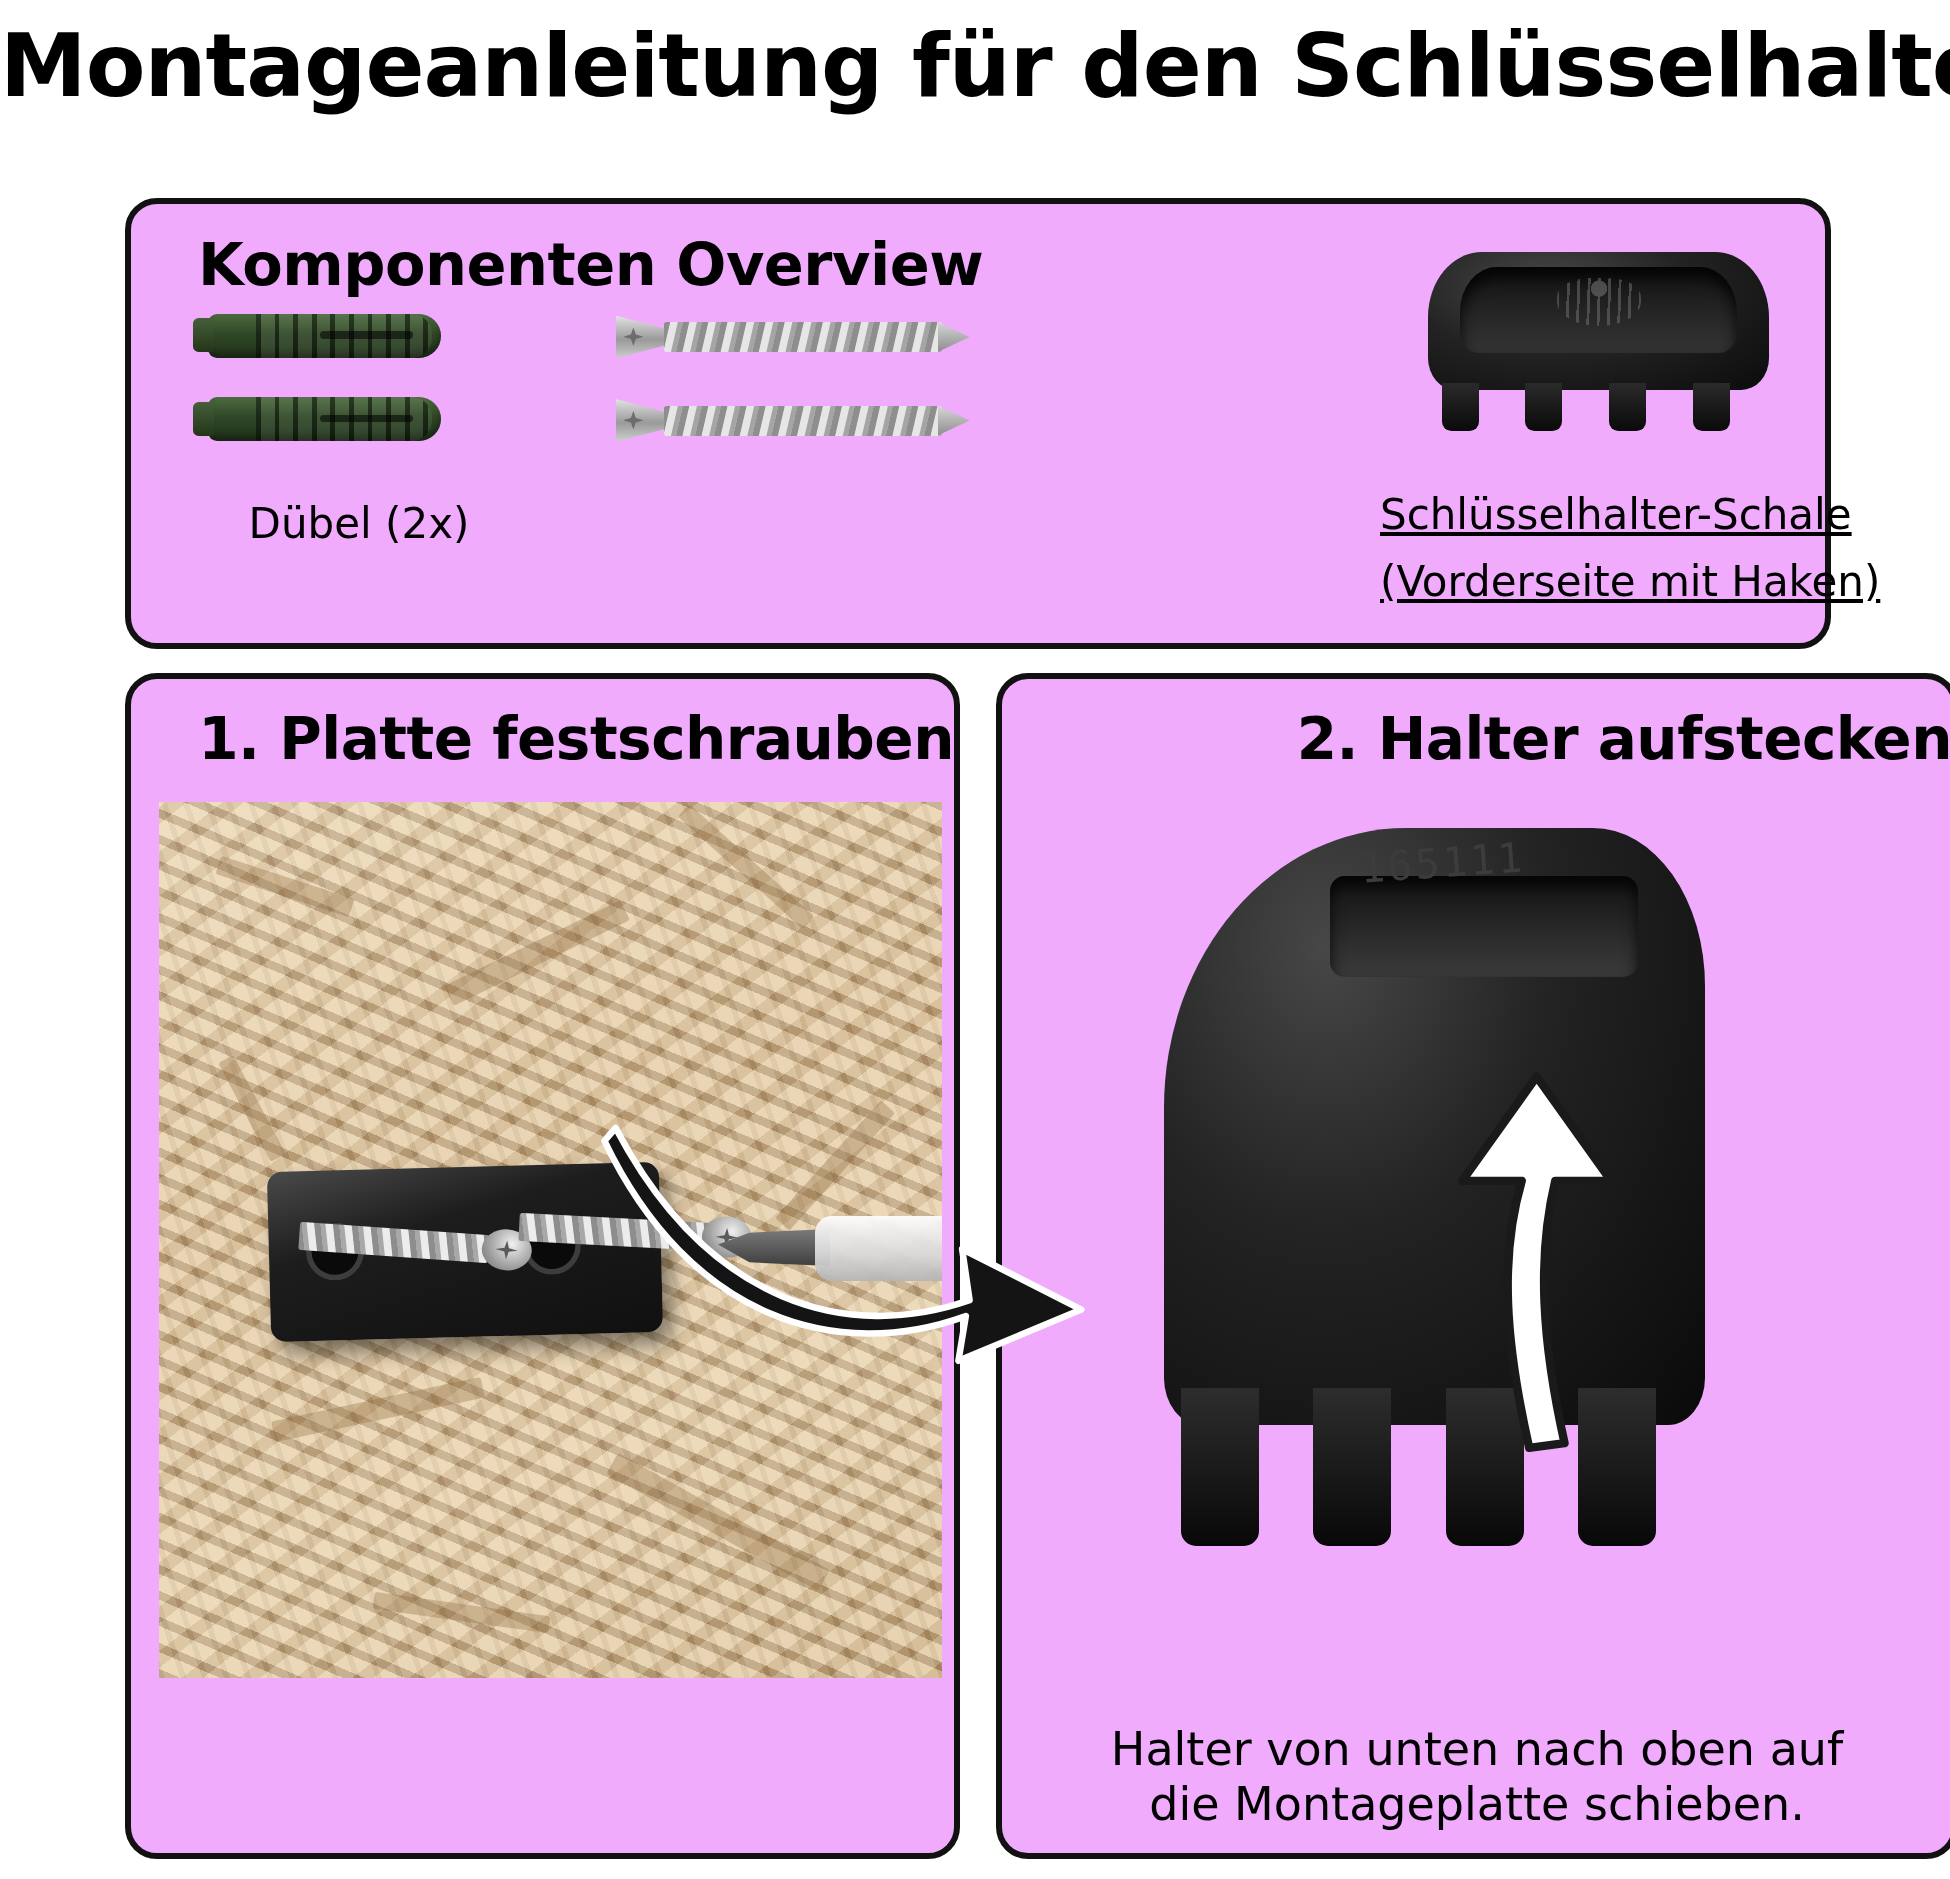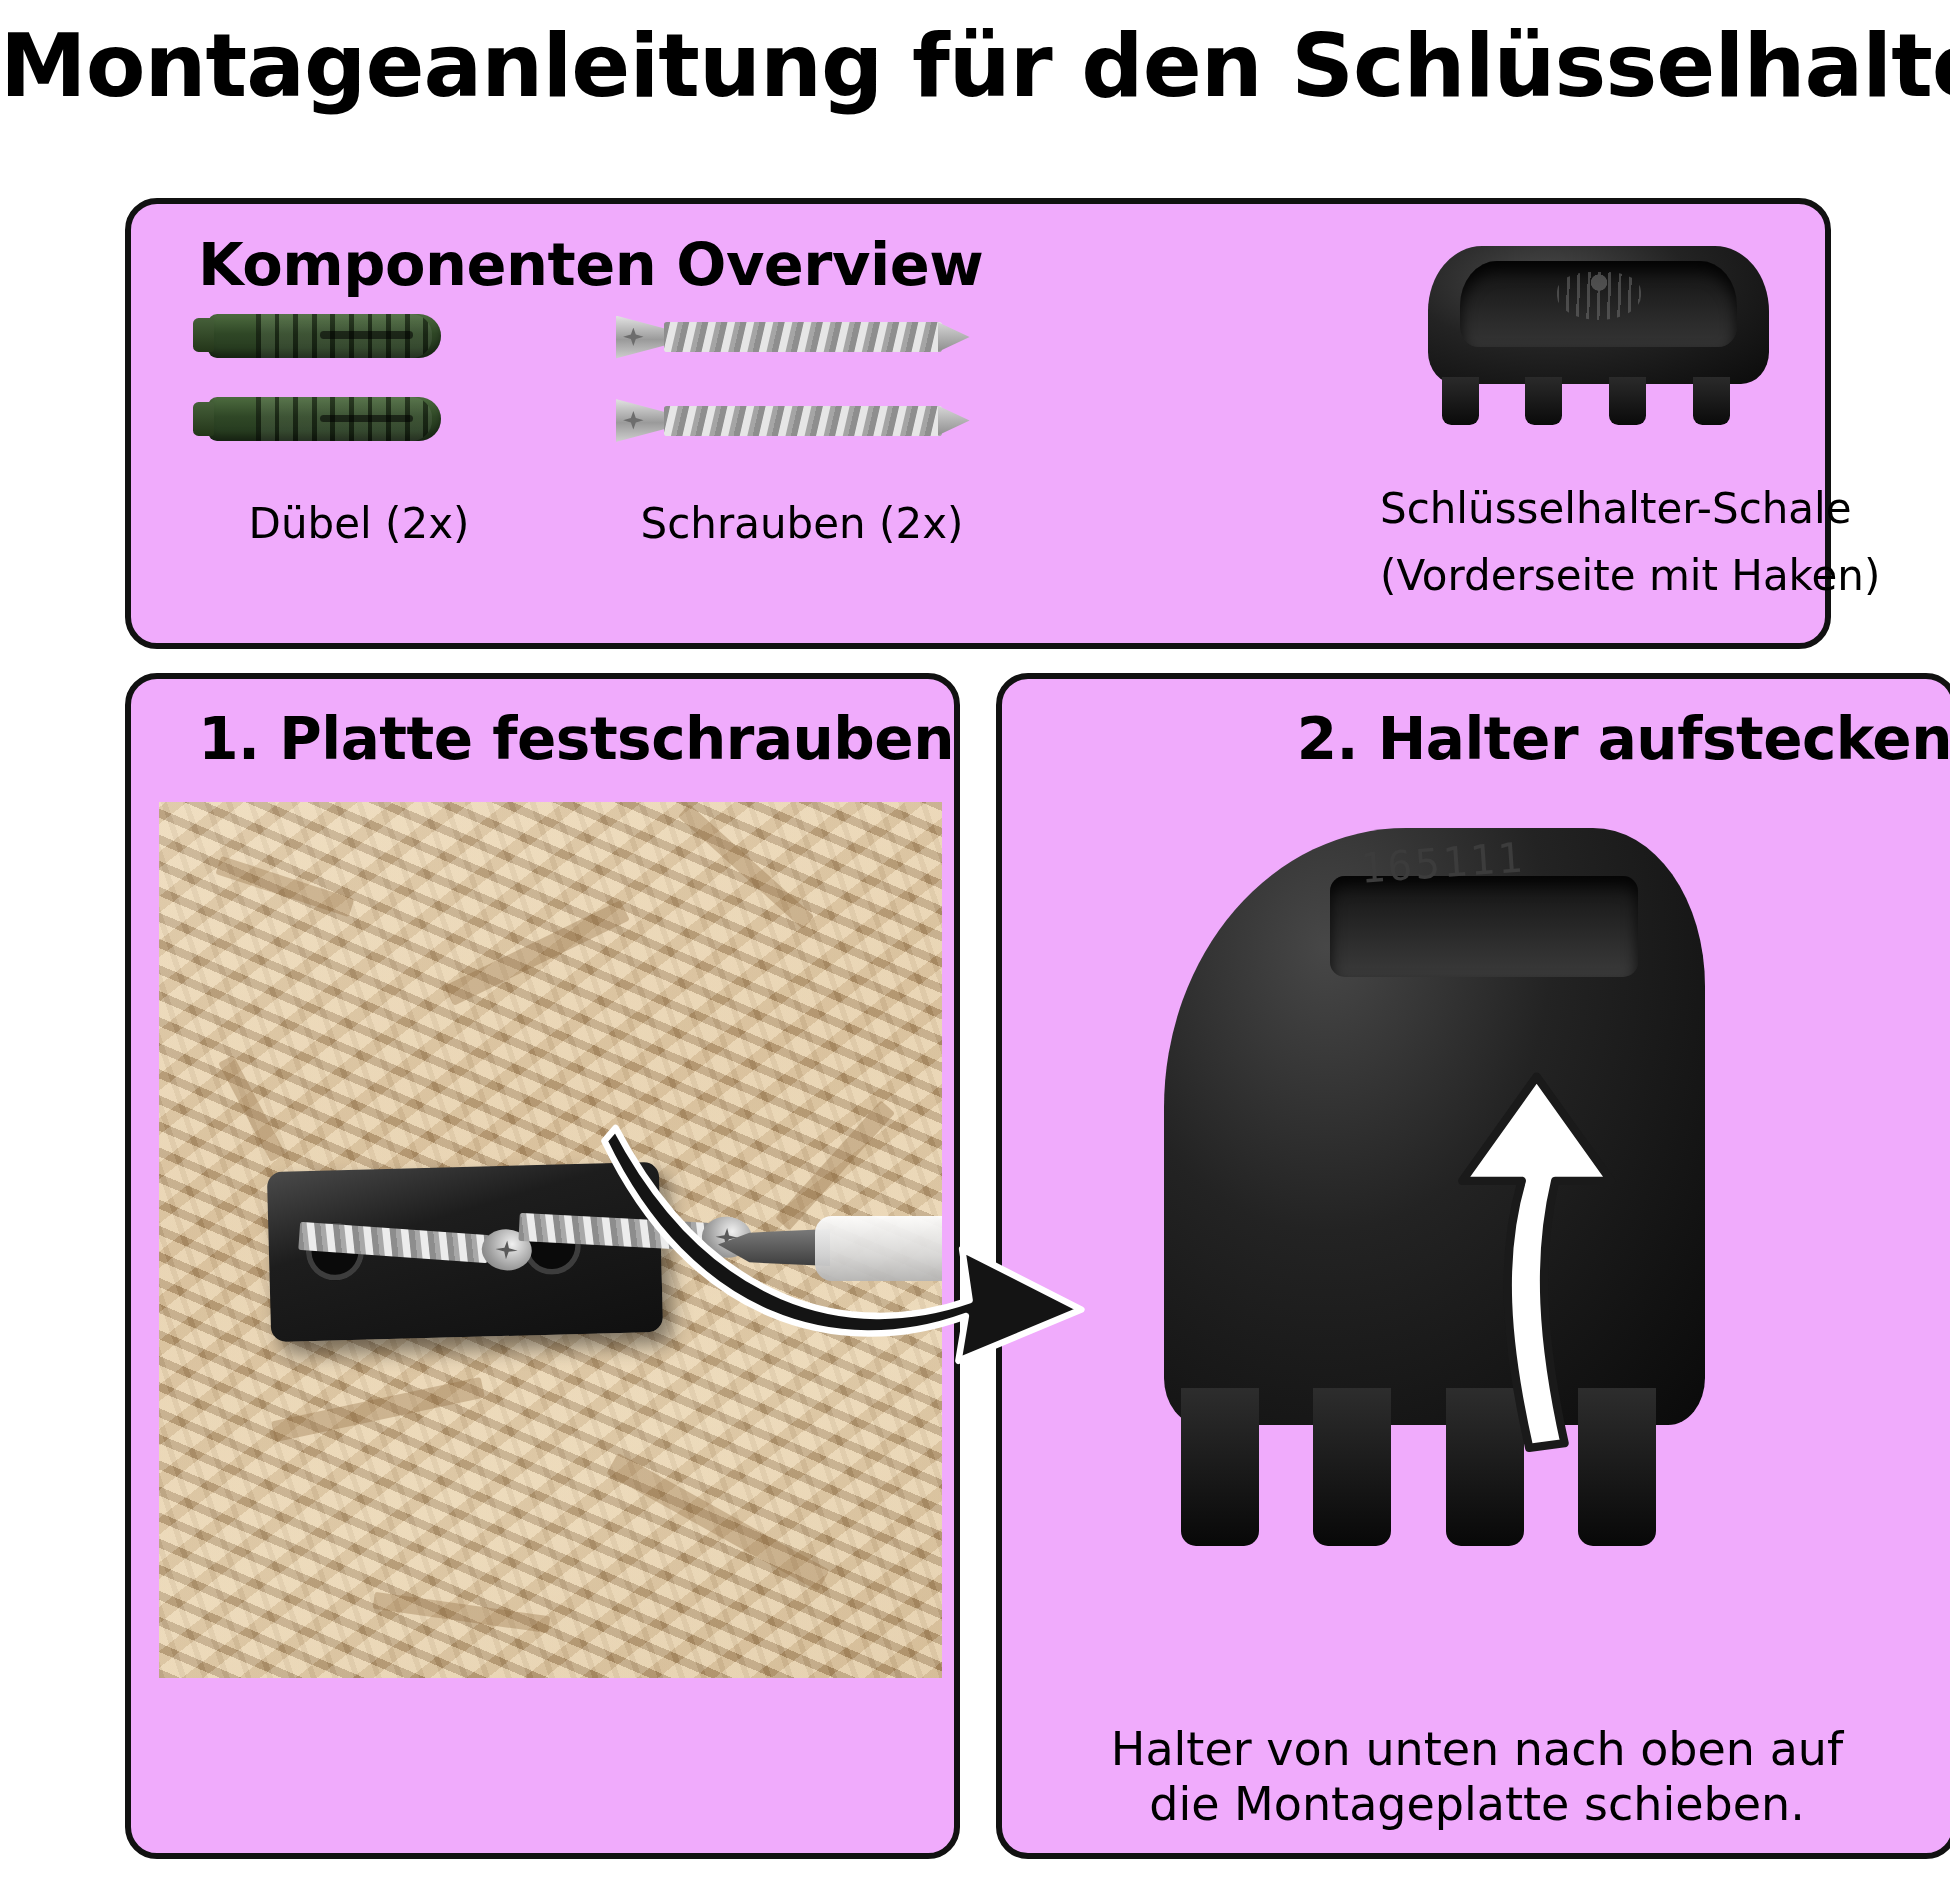--- a/index.html
+++ b/index.html
@@ -193,21 +193,21 @@
     width: 34px;
     height: 34px;
     border-radius: 50%;
     background: #000;
     box-shadow: inset 0 0 0 3.7px #4a4a4a;
   }
   .plate .hole.left { left: 39px; }
   .plate .hole.right { right: 39px; }
 
   
-  #comp-schale { left: 1380px; top: 246px; width: 438px; }
+  #comp-schale { left: 1380px; top: 252px; width: 438px; text-decoration: underline; }
   #comp-schale .comp-art { width: 438px; height: 219px; }
   .shell {
     position: absolute;
     left: 48px;
     top: 0;
     width: 341px;
     height: 138px;
     border-radius: 54px 54px 28px 28px / 65px 65px 32px 32px;
     background: radial-gradient(ellipse at 35% 25%, #4a4a4a 0%, #232323 45%, #0b0b0b 100%);
   }
@@ -502,21 +502,20 @@
         <div class="head"></div>
           <div class="shank"></div>
           <div class="tip"></div>
       </div>
       <div class="screw" id="screw2">
         <div class="head"></div>
           <div class="shank"></div>
           <div class="tip"></div>
       </div>
     </div>
-    <div class="comp-caption">Schrauben (2x)</div>
   </div>
 
 
   <div class="comp" id="comp-schale">
     <div class="comp-art">
       <div class="shell">
         <div class="cavity"></div>
         <div class="logo"></div>
       </div>
       <div class="hooks">

